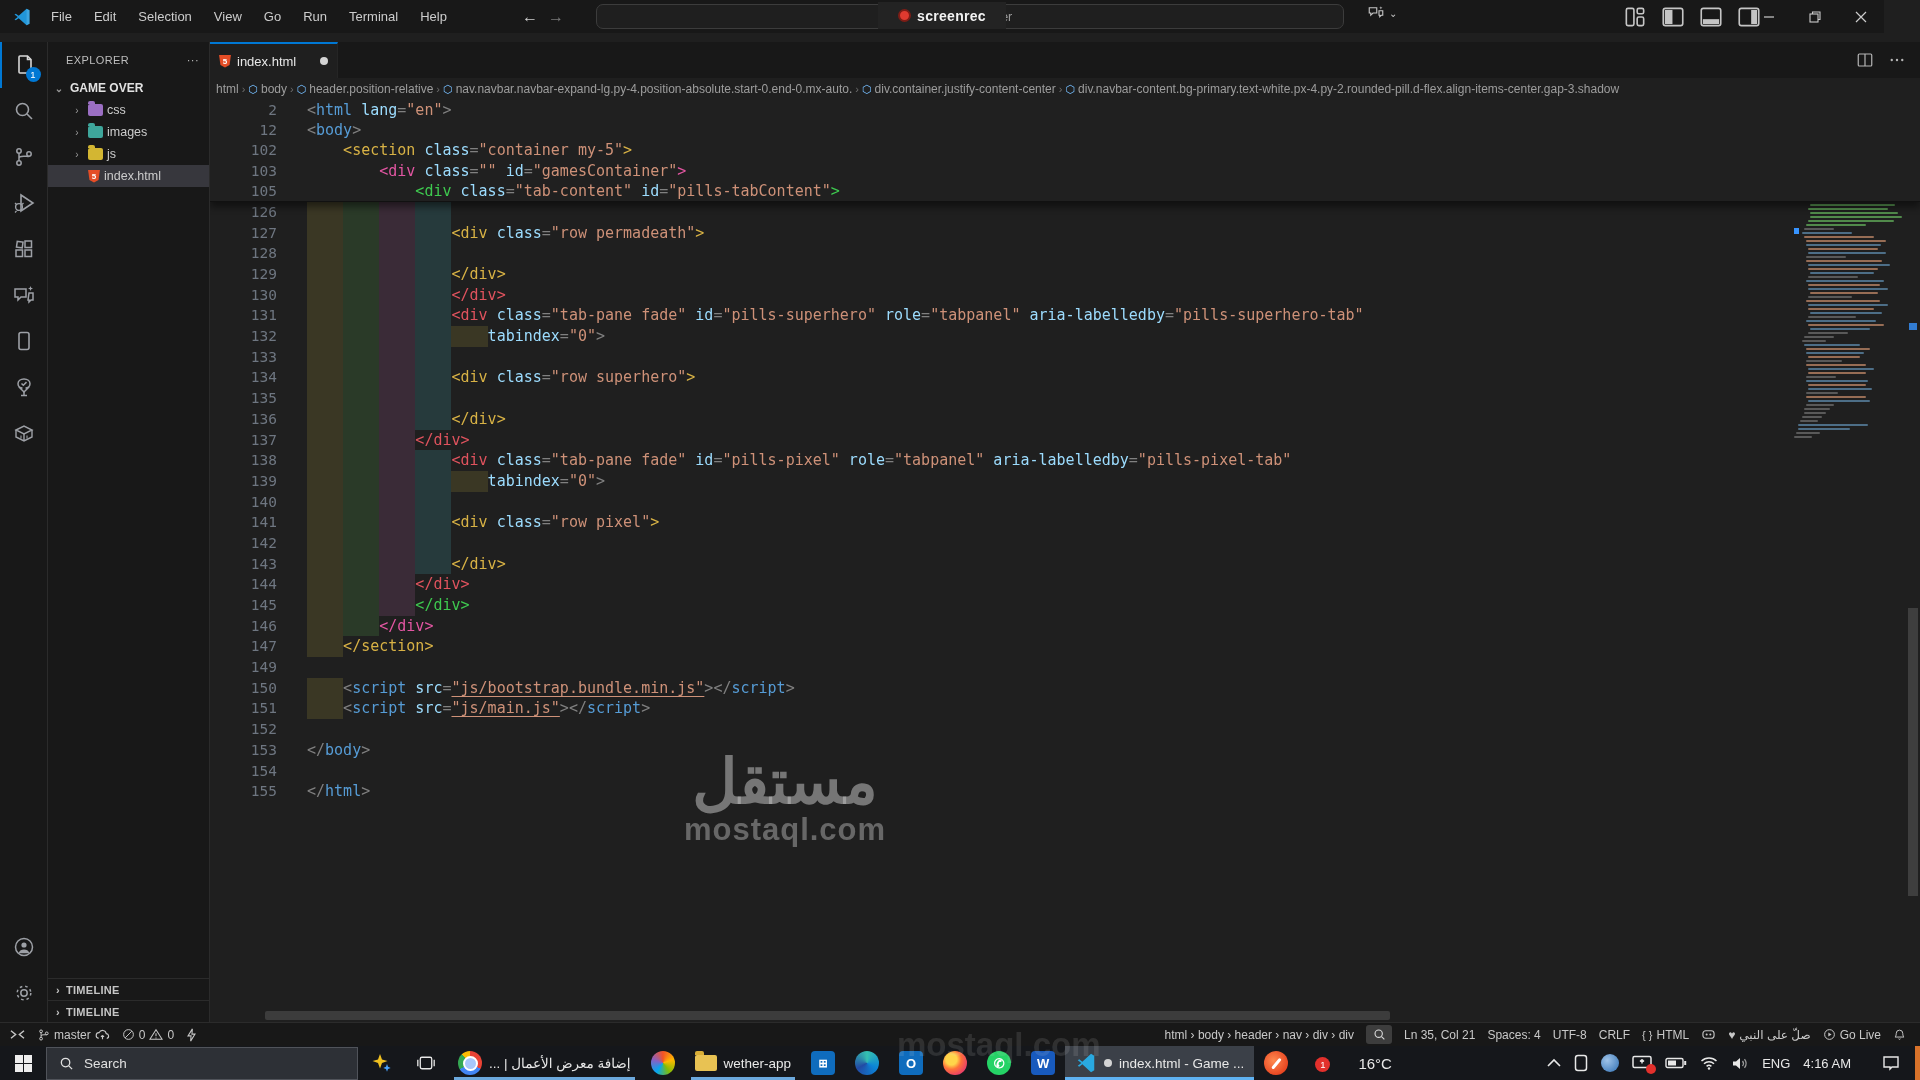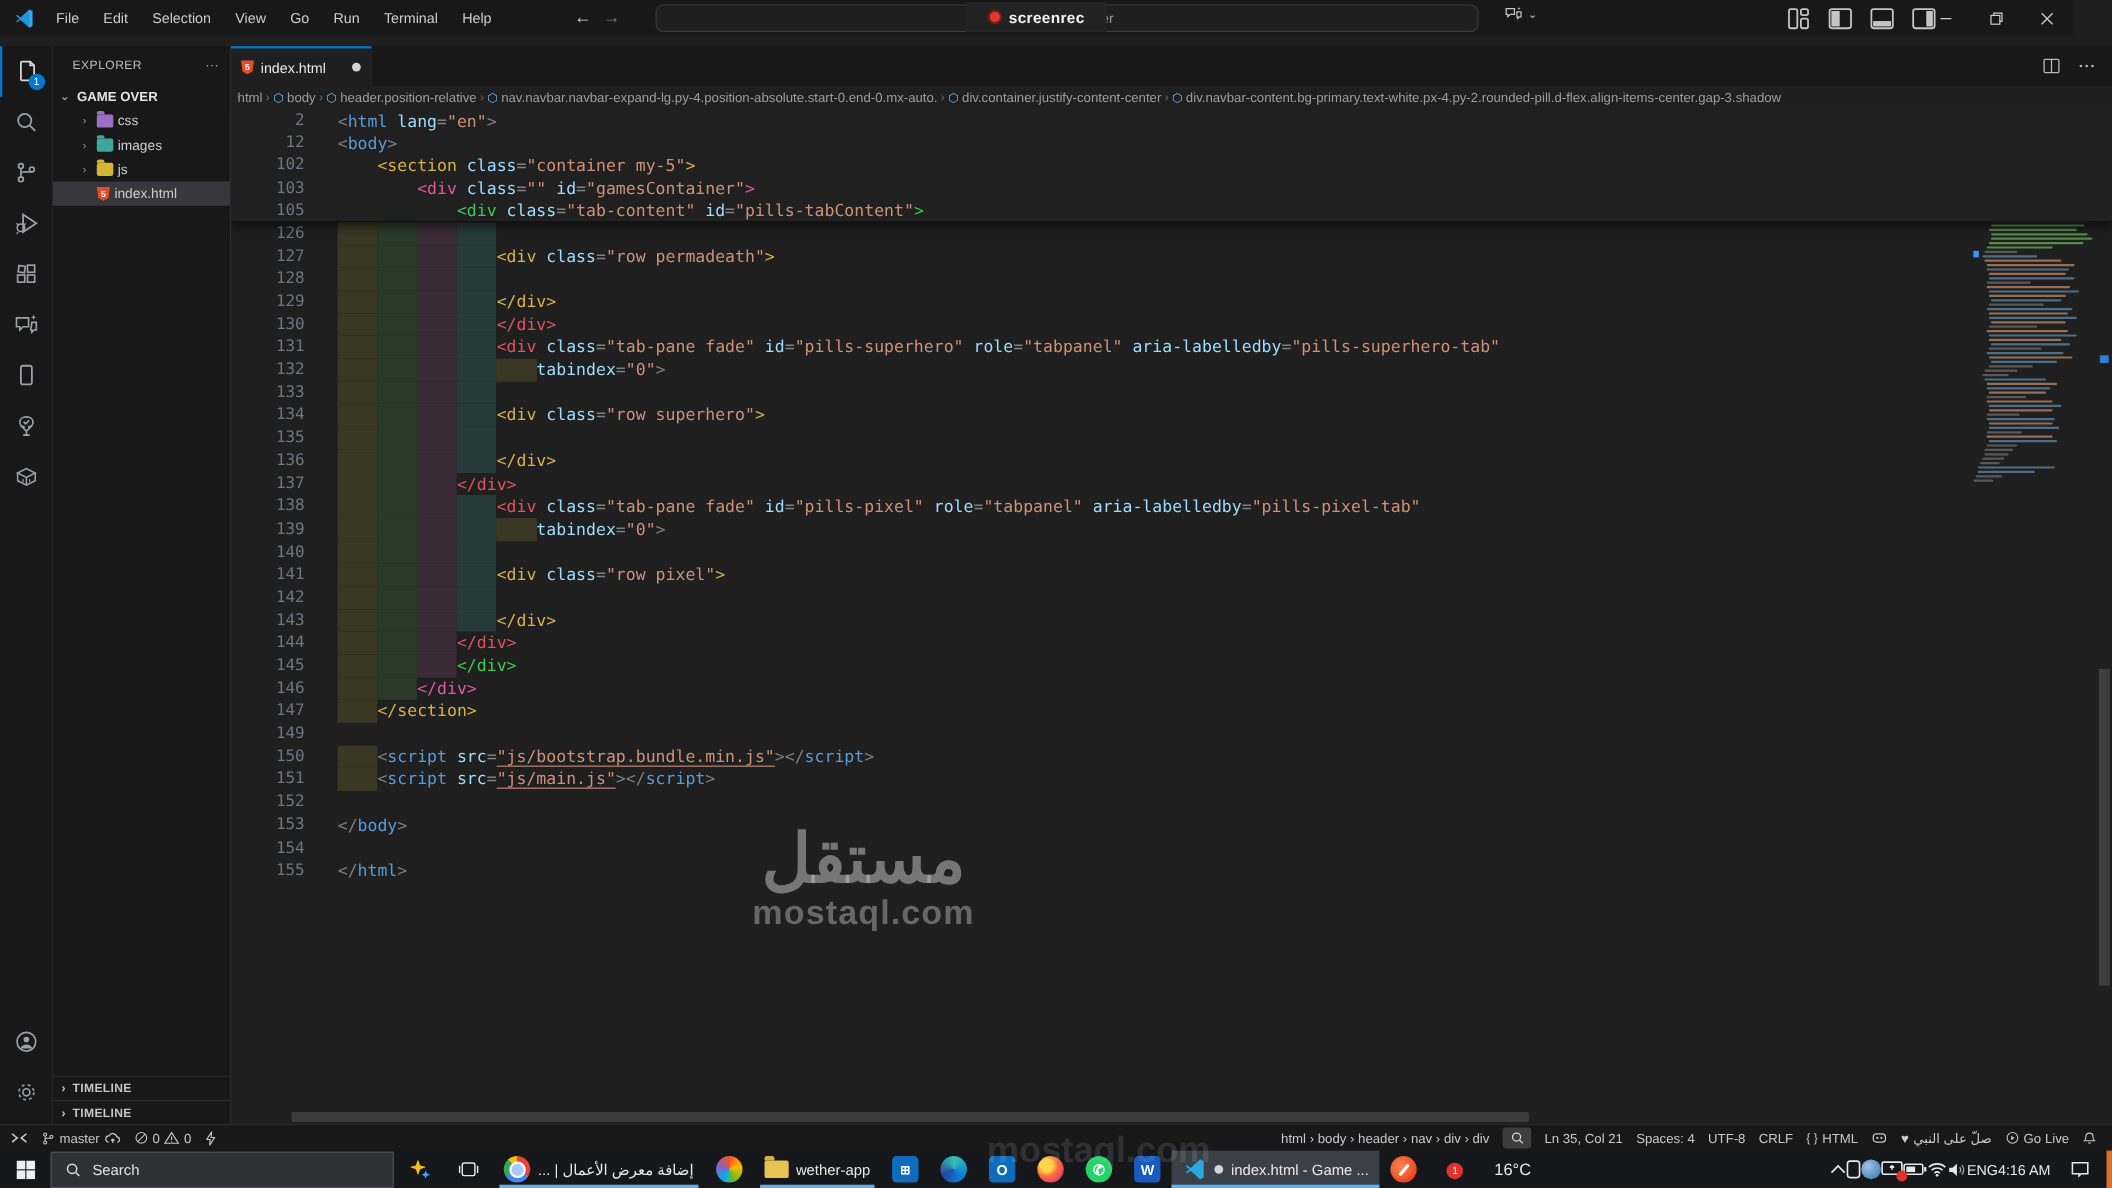--- a/index.html
+++ b/index.html
@@ -125,21 +125,21 @@
   #taskbar { position:absolute; left:0; top:1046px; width:1920px; height:34px; background:#15171b;
     display:flex; align-items:center; font-size:13.5px; color:#e8e8e8; z-index:60; }
   .tk-btn { height:34px; display:flex; align-items:center; justify-content:center; position:relative; }
   .tk-win { gap:7px; padding:0 10px; }
   .tk-win .uline { position:absolute; bottom:0; left:6px; right:6px; height:3px; background:#6ca9dd; }
   .tk-win.active { background:#3b4048; }
   .tk-win.active .uline { background:#5fb2f2; left:0; right:0; }
   #start-btn { width:46px; }
   #search-box { width:312px; height:33px; background:#2d3036; border:1px solid #50535a;
     display:flex; align-items:center; gap:10px; padding-left:12px; color:#e0e0e0; }
-  .tray { display:flex; align-items:center; margin-left:auto; padding-right:6px; color:#e8e8e8; }
+  .tray { display:flex; align-items:center; gap:13px; margin-left:auto; padding-right:6px; color:#e8e8e8; }
   .appicon { width:24px; height:24px; border-radius:4px; display:flex; align-items:center; justify-content:center;
     font-weight:bold; color:#fff; font-size:13px; flex:none; }
   .chrome { border-radius:50%; background:conic-gradient(#ea4335 0 33%, #4285f4 33% 66%, #34a853 66% 88%, #fbbc05 88% 100%); position:relative; }
   .chrome:after { content:""; position:absolute; width:11px; height:11px; border-radius:50%;
     background:#a8c7fa; border:2px solid #fff; }
   .copilot { border-radius:50%; background:conic-gradient(#f35325,#ffb900,#81bc06,#05a6f0,#8661c5,#f35325); }
   .tk-folder { width:22px; height:16px; background:#e8c253; border-radius:2px; position:relative; }
   .tk-folder:before { content:""; position:absolute; top:-4px; left:0; width:9px; height:4px;
     background:#d9ae37; border-radius:2px 2px 0 0; }
   .store { background:#0f6cbd; font-size:11px; }

